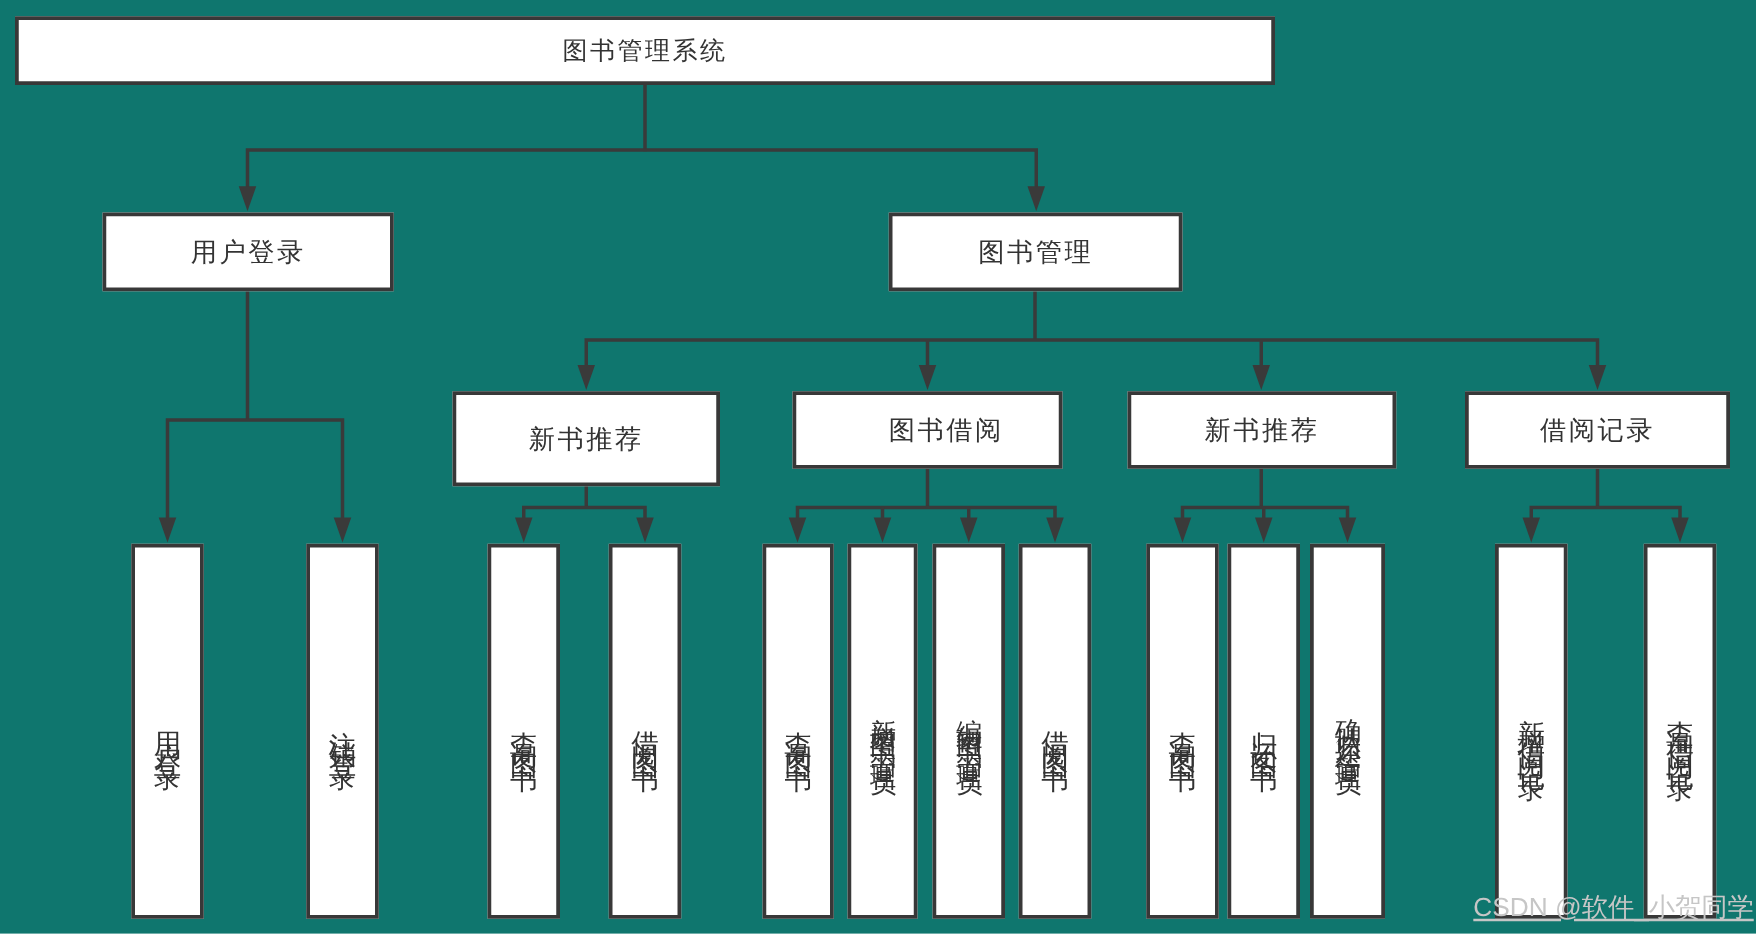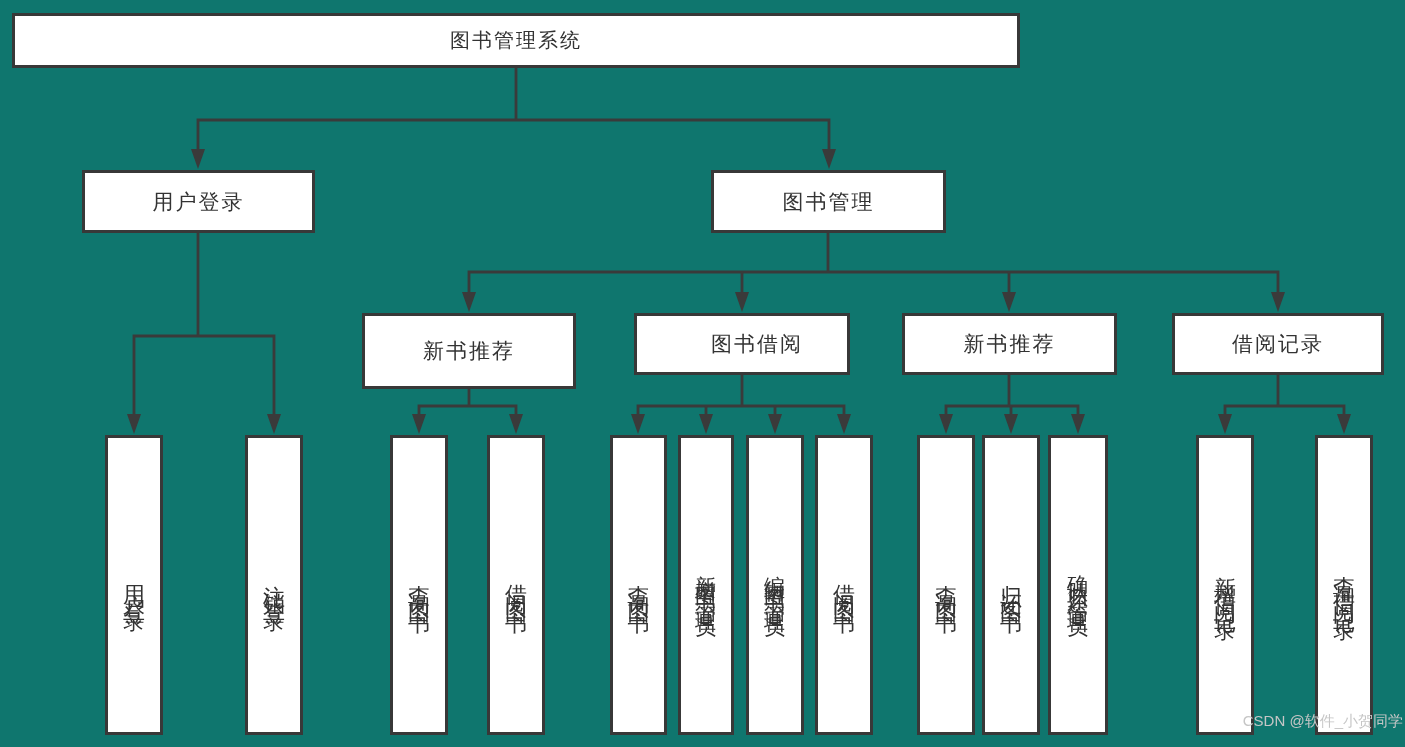--- a/index.html
+++ b/index.html
@@ -49,24 +49,25 @@
     line-height: 1;
   }
   .leaf.tight {
     font-size: 21px;
     letter-spacing: 6px;
   }
   #watermark {
     position: absolute;
     right: 2px;
     top: 712px;
-    font-size: 15px;
+    font-size: 21px;
     color: #c6c6c6;
     z-index: 10;
     white-space: nowrap;
+    text-decoration: underline;
   }
 </style>
 </head>
 <body>
 
 <div id="canvas">
 
   <svg id="wires" viewBox="0 0 1405 747" fill="none" stroke="#3a3a3a" stroke-width="2.8">
 
     <path d="M516,68 L516,121"></path>

